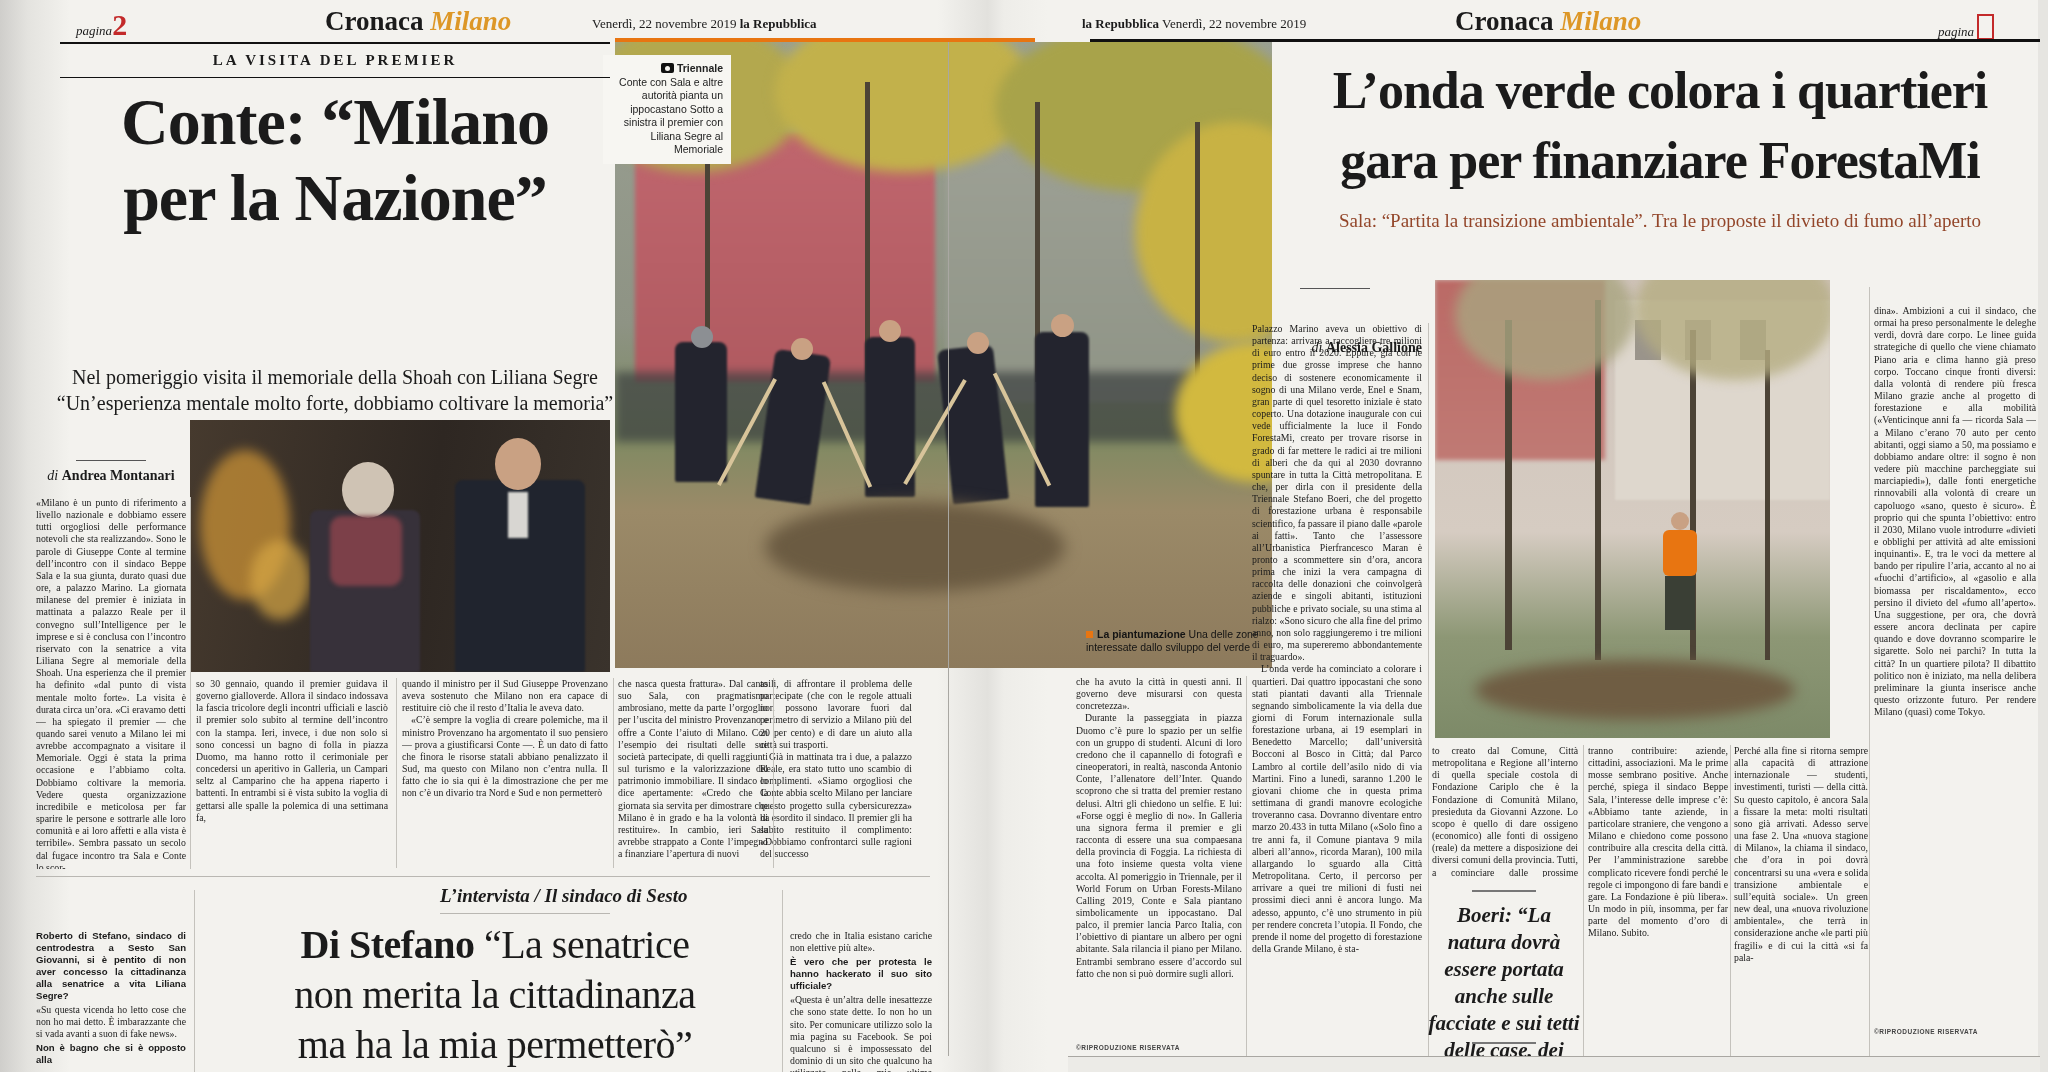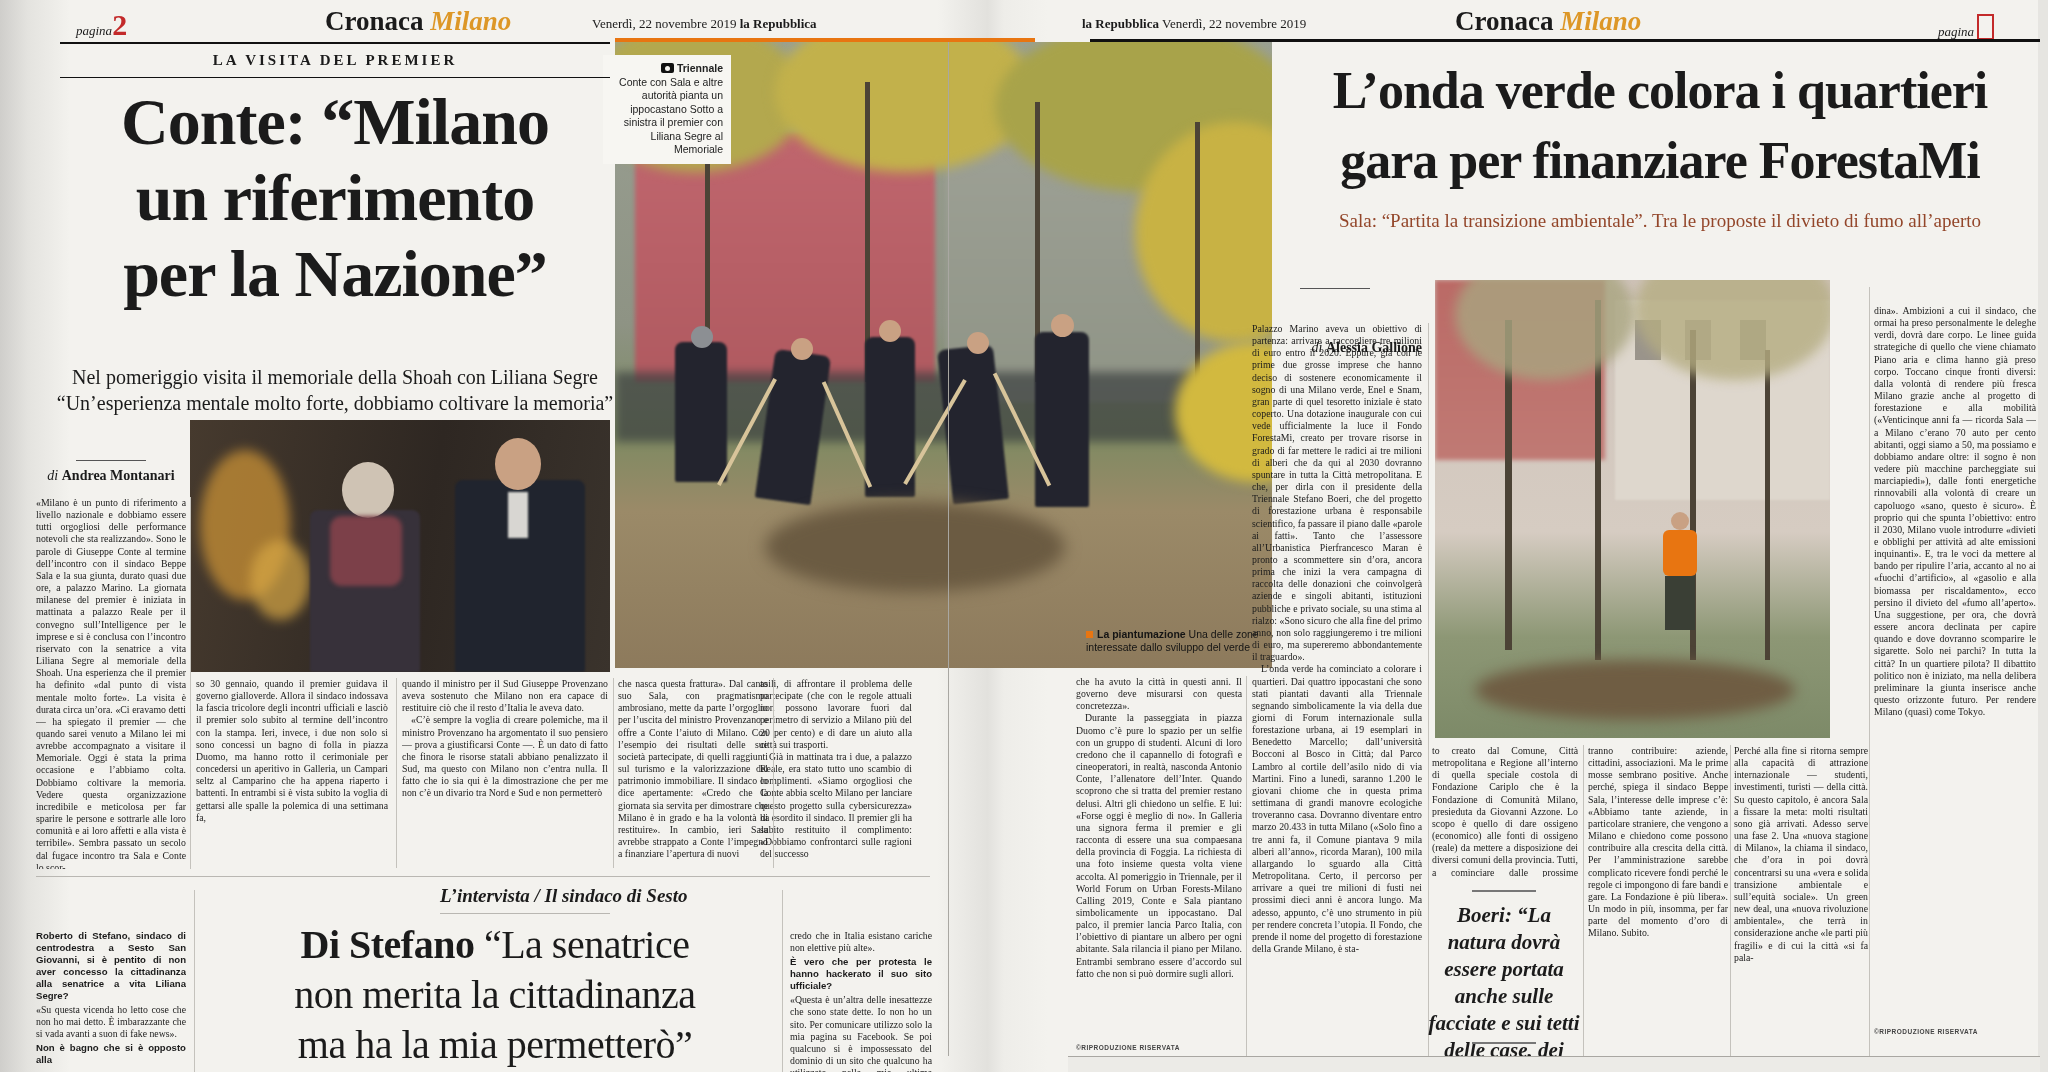--- a/index.html
+++ b/index.html
@@ -148,21 +148,20 @@
     <div class="abs" style="left:140px;top:96px;width:72px;height:70px;background:#7c4049;border-radius:12px;filter:blur(2px);"></div>
     <div class="fig" style="left:265px;top:60px;width:130px;height:192px;background:#20242e;"></div>
     <div class="head" style="left:305px;top:18px;width:46px;height:52px;"></div>
     <div class="abs" style="left:318px;top:72px;width:20px;height:46px;background:#d8d6d2;filter:blur(1px);"></div>
   </div>
 
   <div class="abs kicker" style="left:60px;top:52px;width:550px;text-align:center;">LA VISITA DEL PREMIER</div>
   <div class="abs rule" style="left:60px;top:77px;width:550px;height:1px;"></div>
   <div class="abs headline1" style="left:60px;top:84px;width:550px;">
     <div>Conte: “Milano</div>
-    <div>un riferimento</div>
     <div>per la Nazione”</div>
   </div>
   <div class="abs deck" style="left:45px;top:364px;width:580px;">
     <div>Nel pomeriggio visita il memoriale della Shoah con Liliana Segre</div>
     <div>“Un’esperienza mentale molto forte, dobbiamo coltivare la memoria”</div>
   </div>
 
   <div class="abs bylinerule" style="left:76px;top:460px;width:70px;"></div>
   <div class="abs byline" style="left:36px;top:468px;width:150px;">
     <span class="it">di</span>

